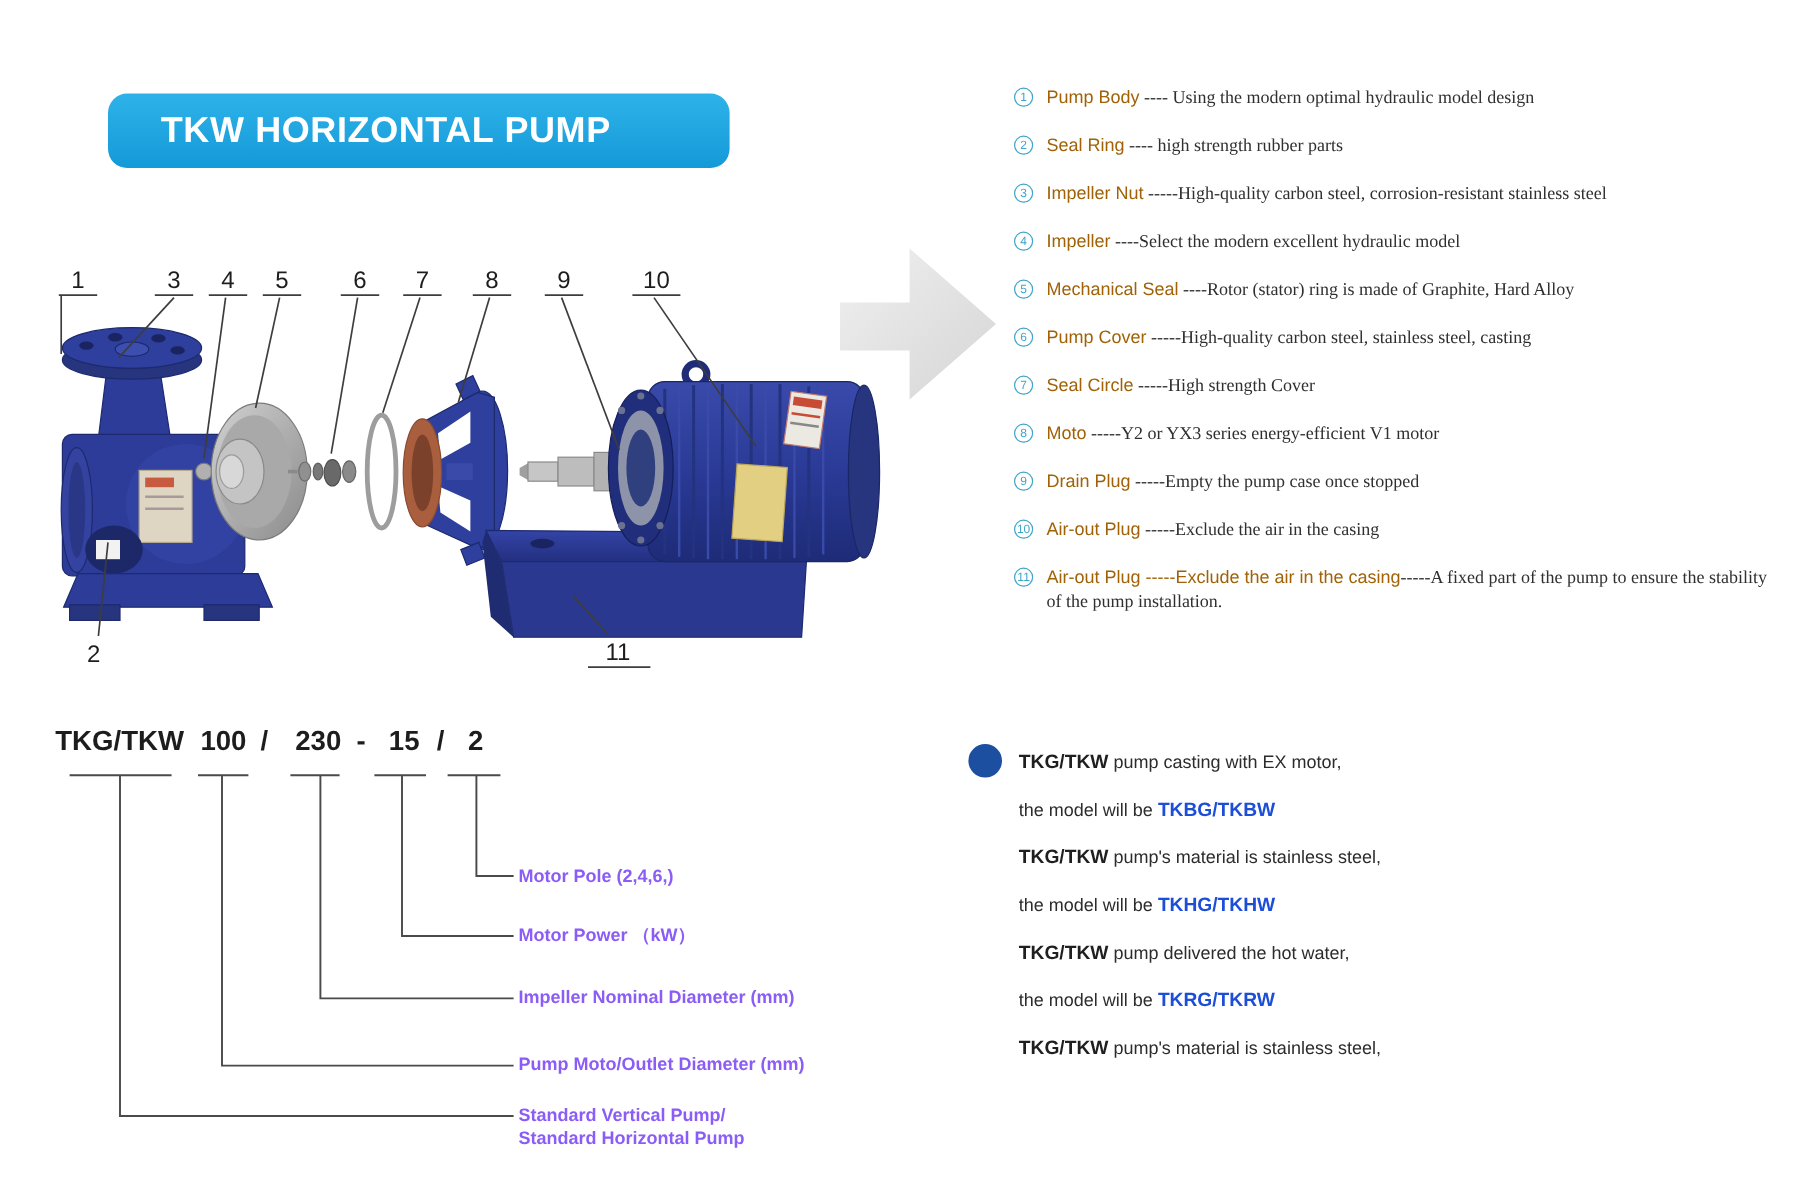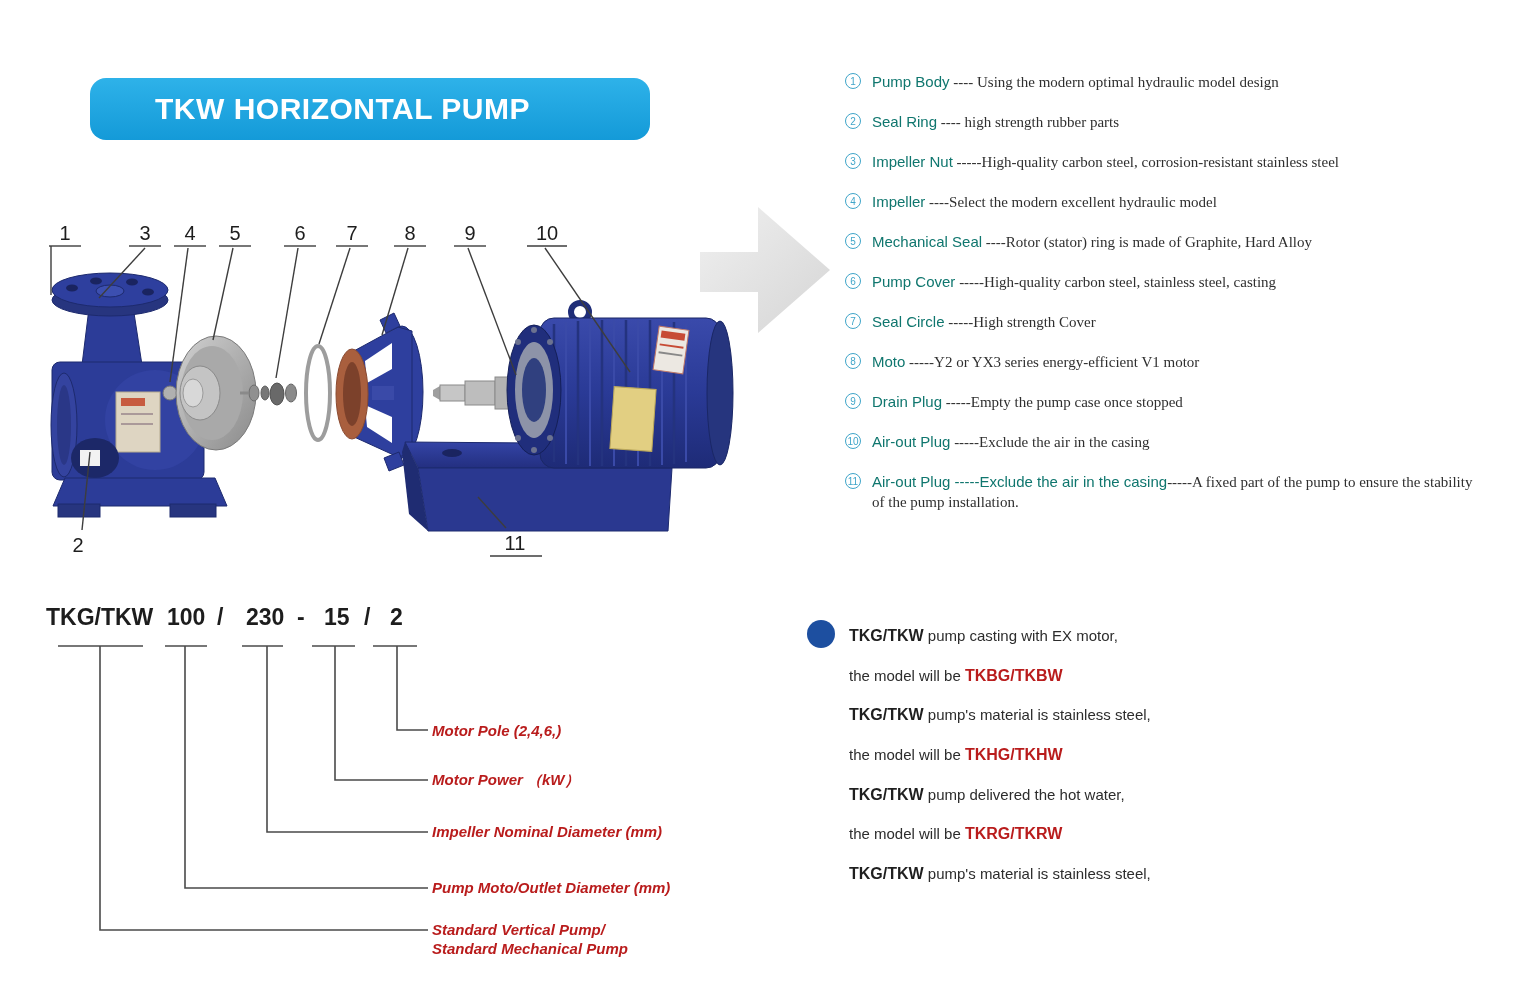--- a/index.html
+++ b/index.html
@@ -2,54 +2,54 @@
 <html><head>
 <meta charset="utf-8">
 <style>
   html,body{margin:0;padding:0;background:#ffffff;}
   #page{
     position:relative;width:1513px;height:1000px;background:#ffffff;
     font-family:"Liberation Sans",sans-serif;color:#2f2f2f;overflow:hidden;
   }
   
   .banner{
-    position:absolute;left:90px;top:78px;width:560px;height:62px;
+    position:absolute;left:90px;top:78px;width:518px;height:62px;
     background:linear-gradient(180deg,#2eb2e9 0%,#149ad8 100%);
     border-radius:16px;display:flex;align-items:center;justify-content:center;
   }
   .banner span{
     color:#ffffff;font-size:30px;font-weight:bold;letter-spacing:.5px;
     padding-right:55px;white-space:nowrap;
   }
   
   .diagram-svg{position:absolute;left:20px;top:200px;}
   .callout-num{font-size:20px;fill:#1d1d1d;font-family:"Liberation Sans",sans-serif;}
   .callout-line{stroke:#3d3d3d;stroke-width:1.4;fill:none;}
   
   .parts-list{position:absolute;left:845px;top:72px;width:634px;}
   .part-item{position:relative;padding-left:27px;margin-bottom:20px;font-size:15px;line-height:20px;min-height:20px;}
   .part-num{
     position:absolute;left:0;top:1px;width:16px;height:16px;border-radius:50%;
     border:1.3px solid #3fa5c9;color:#3fa5c9;font-size:10px;line-height:16px;
     text-align:center;box-sizing:border-box;display:block;
   }
-  .part-name{color:#0f766e;}
+  .part-name{color:#a16207;}
   .part-desc{color:#2f2f2f;font-family:Liberation Serif, serif;}
   
   .code-token{position:absolute;font-size:23px;font-weight:bold;color:#1d1d1d;top:604px;white-space:nowrap;}
   .code-tree{position:absolute;left:0;top:640px;}
   .code-label{
-    position:absolute;left:432px;font-size:15px;font-weight:600;color:#b91c1c;
-    line-height:19px;white-space:nowrap;font-style:italic;
+    position:absolute;left:432px;font-size:15px;font-weight:600;color:#8b5cf6;
+    line-height:19px;white-space:nowrap;
   }
   
   .note-bullet{position:absolute;left:807px;top:620px;width:28px;height:28px;border-radius:50%;background:#1d4fa0;}
   .note-line{position:absolute;left:849px;font-size:15px;color:#2c2c2c;white-space:nowrap;}
   .note-pre{font-weight:bold;font-size:16px;color:#1f1f1f;}
-  .note-post{font-weight:bold;font-size:16px;color:#b91c1c;}
+  .note-post{font-weight:bold;font-size:16px;color:#1d4ed8;}
   .note-line.big .note-post{font-size:19px;}
 </style>
 </head>
 <body>
 
 <div id="page">
 
   <div class="banner">
     <span>TKW HORIZONTAL PUMP</span>
   </div>
@@ -285,21 +285,21 @@
       <polyline points="100,6 100,290 428,290"></polyline>
     </g>
   </svg>
 
   <div class="code-label" style="top:721px">Motor Pole (2,4,6,)</div>
   <div class="code-label" style="top:770px">Motor Power （kW）</div>
   <div class="code-label" style="top:822px">Impeller Nominal Diameter (mm)</div>
   <div class="code-label" style="top:878px">Pump Moto/Outlet Diameter (mm)</div>
   <div class="code-label" style="top:920px">
     <div>Standard Vertical Pump/</div>
-    <div>Standard  Mechanical Pump</div>
+    <div>Standard  Horizontal Pump</div>
   </div>
 
   <div class="note-bullet"></div>
   <div class="note-line" style="top:627px">
     <span class="note-pre">TKG/TKW</span><span class="note-mid"> pump casting with EX motor,</span><span class="note-post"></span>
   </div>
   <div class="note-line" style="top:667px">
     <span class="note-pre"></span><span class="note-mid">the model will be </span><span class="note-post">TKBG/TKBW</span>
   </div>
   <div class="note-line" style="top:706px">

